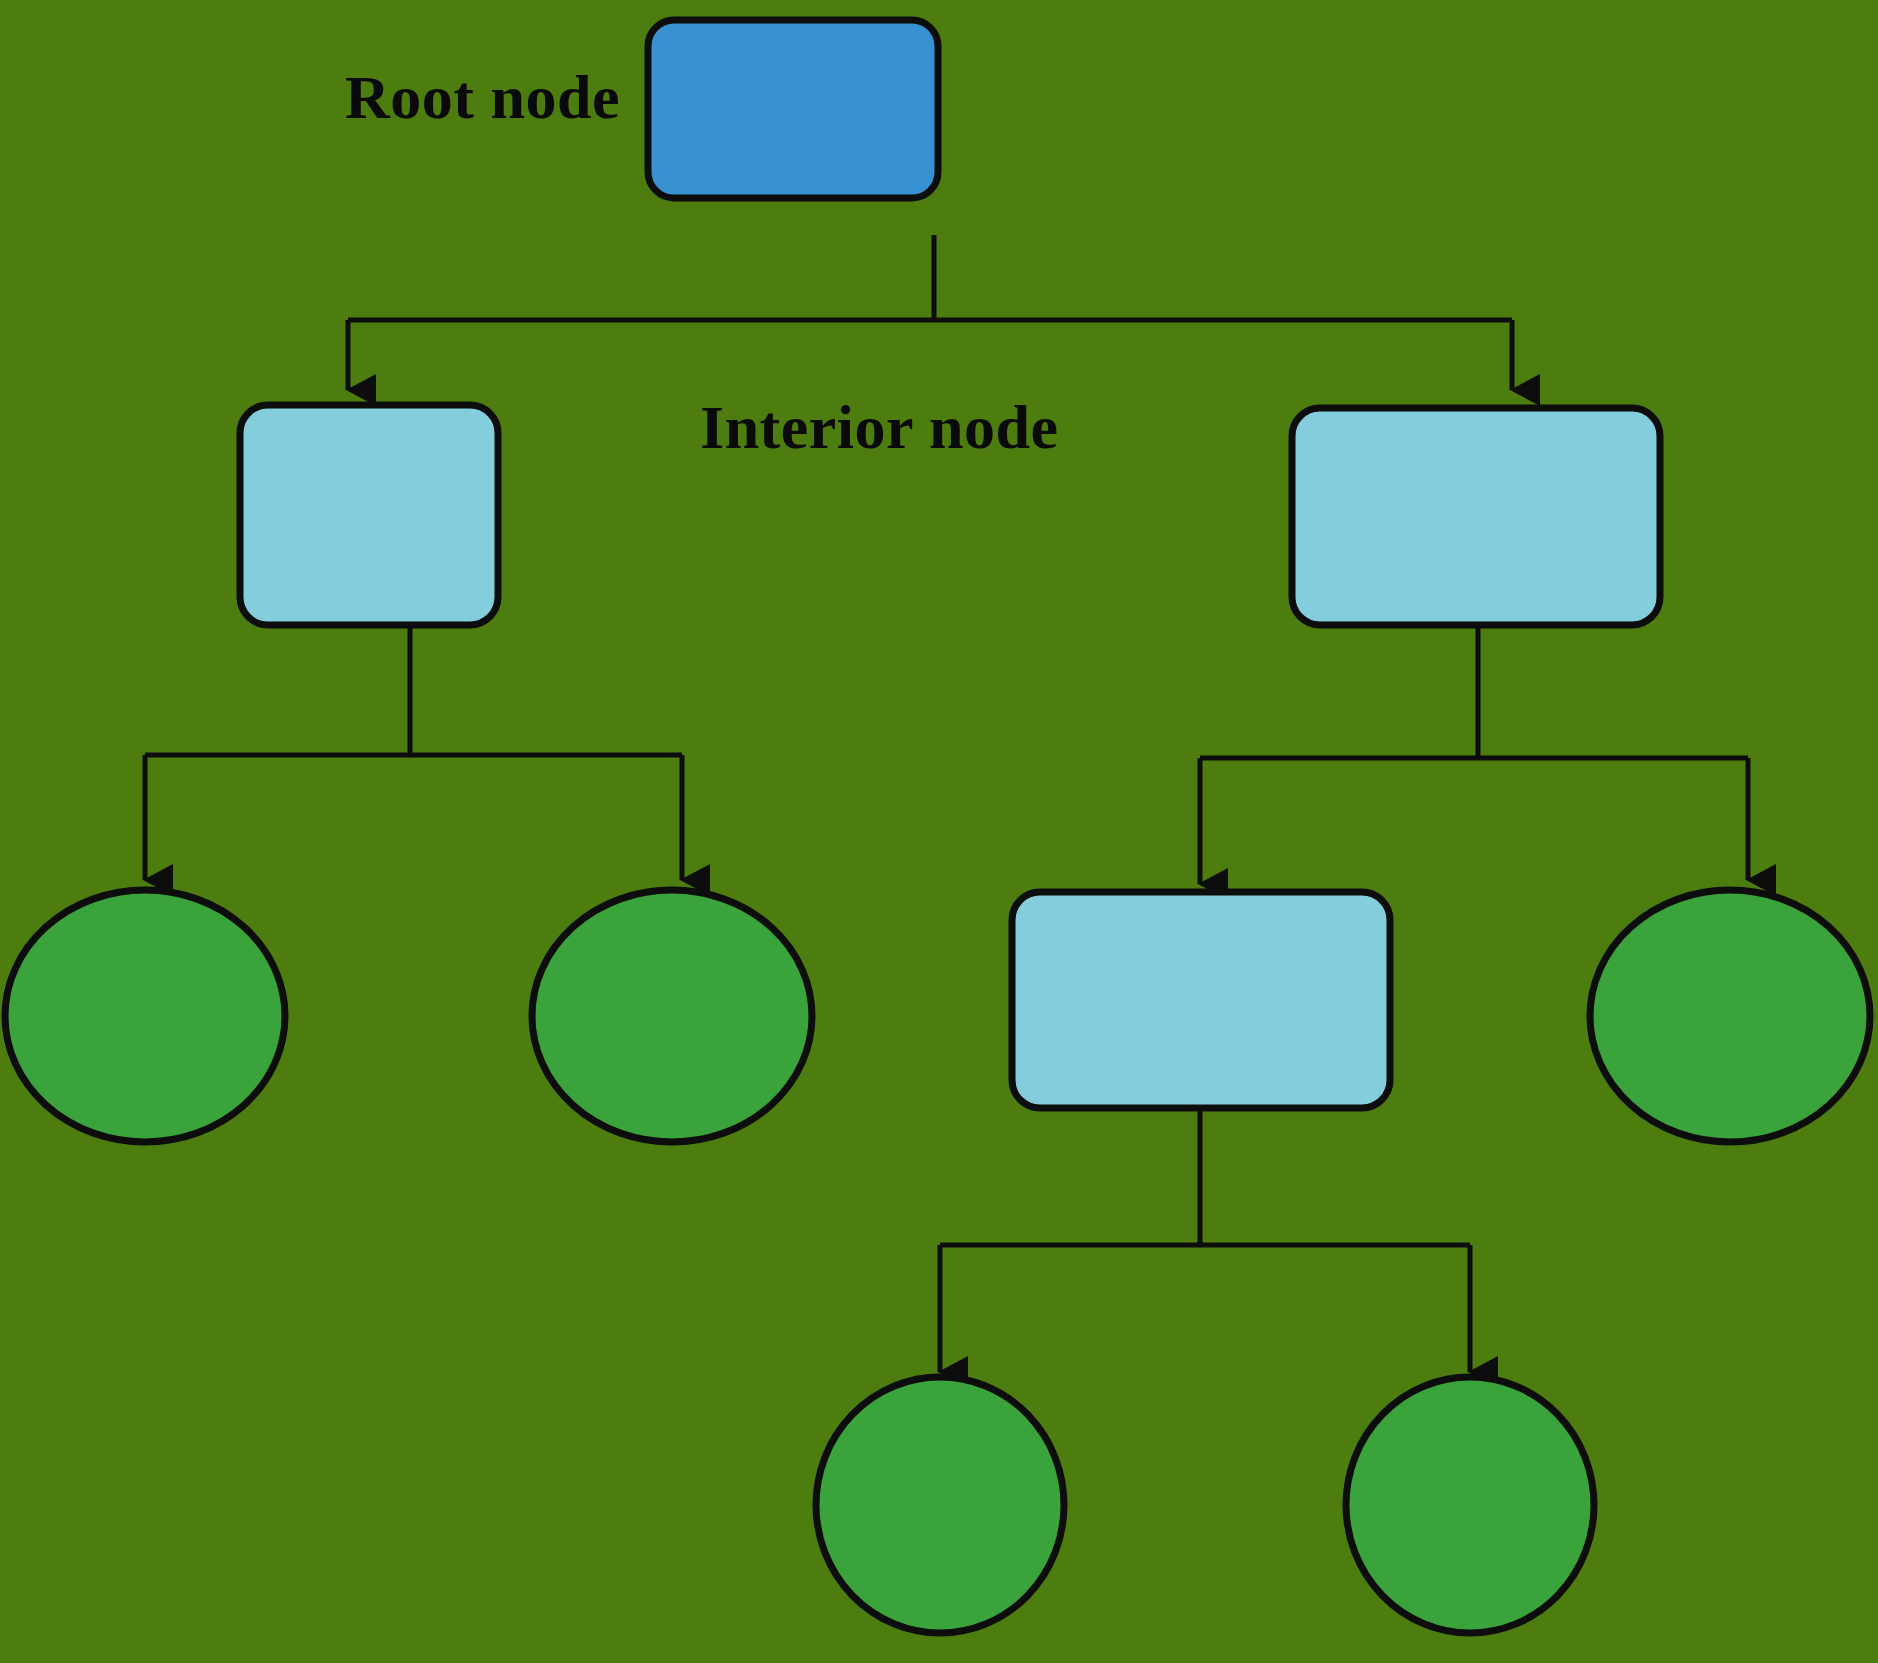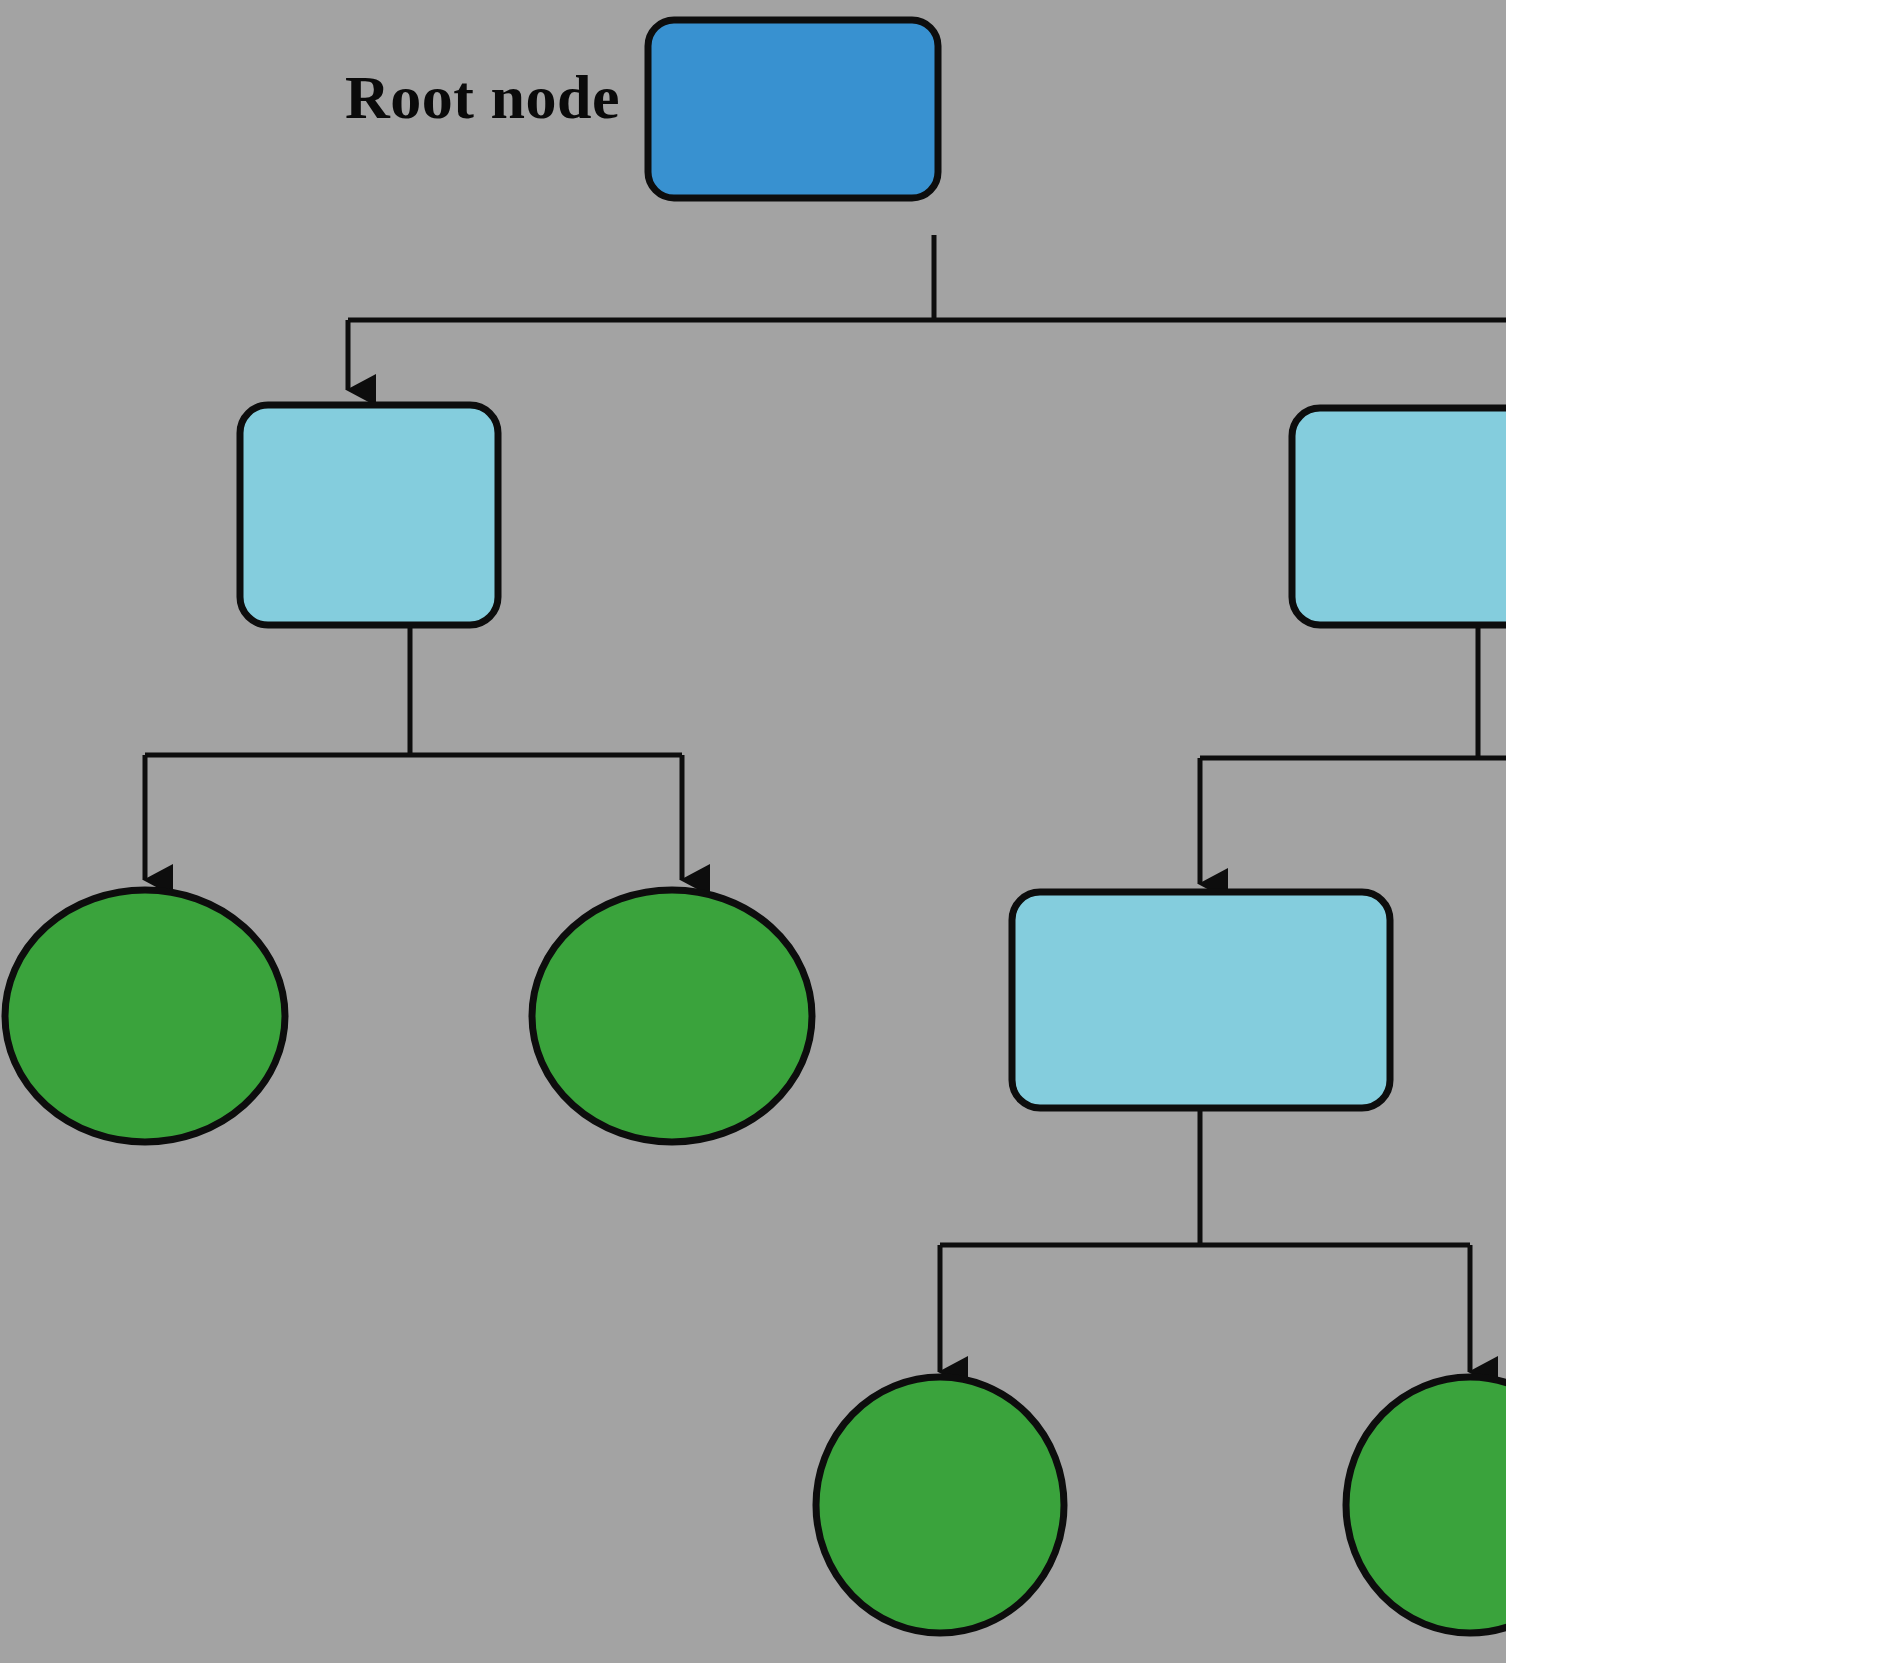--- a/index.html
+++ b/index.html
@@ -3,23 +3,23 @@
 <meta charset="utf-8">
 <title>Decision Tree Structure Diagram</title>
 <style>
   html, body {
     margin: 0;
     padding: 0;
     background: #ffffff;
   }
   #canvas {
     position: relative;
-    width: 1506px;
+    width: 1878px;
     height: 1663px;
-    background: #a3a3a3;
+    background: #4d7c0f;
     font-family: "Liberation Serif", "DejaVu Serif", serif;
     overflow: hidden;
   }
   #tree-svg {
     position: absolute;
     left: 0;
     top: 0;
     width: 1878px;
     height: 1663px;
   }
@@ -88,15 +88,16 @@
       <ellipse cx="1730" cy="1016" rx="140" ry="126" fill="#3aa33c" stroke="#0d0d0d" stroke-width="7"></ellipse>
 
       <ellipse cx="940" cy="1505" rx="124" ry="128" fill="#3aa33c" stroke="#0d0d0d" stroke-width="7"></ellipse>
 
       <ellipse cx="1470" cy="1505" rx="124" ry="128" fill="#3aa33c" stroke="#0d0d0d" stroke-width="7"></ellipse>
     </g>
   </svg>
 
   <div class="label" id="label-root">Root node</div>
 
+  <div class="label" id="label-interior">Interior node</div>
 
 
 </div>
 
 </body></html>

